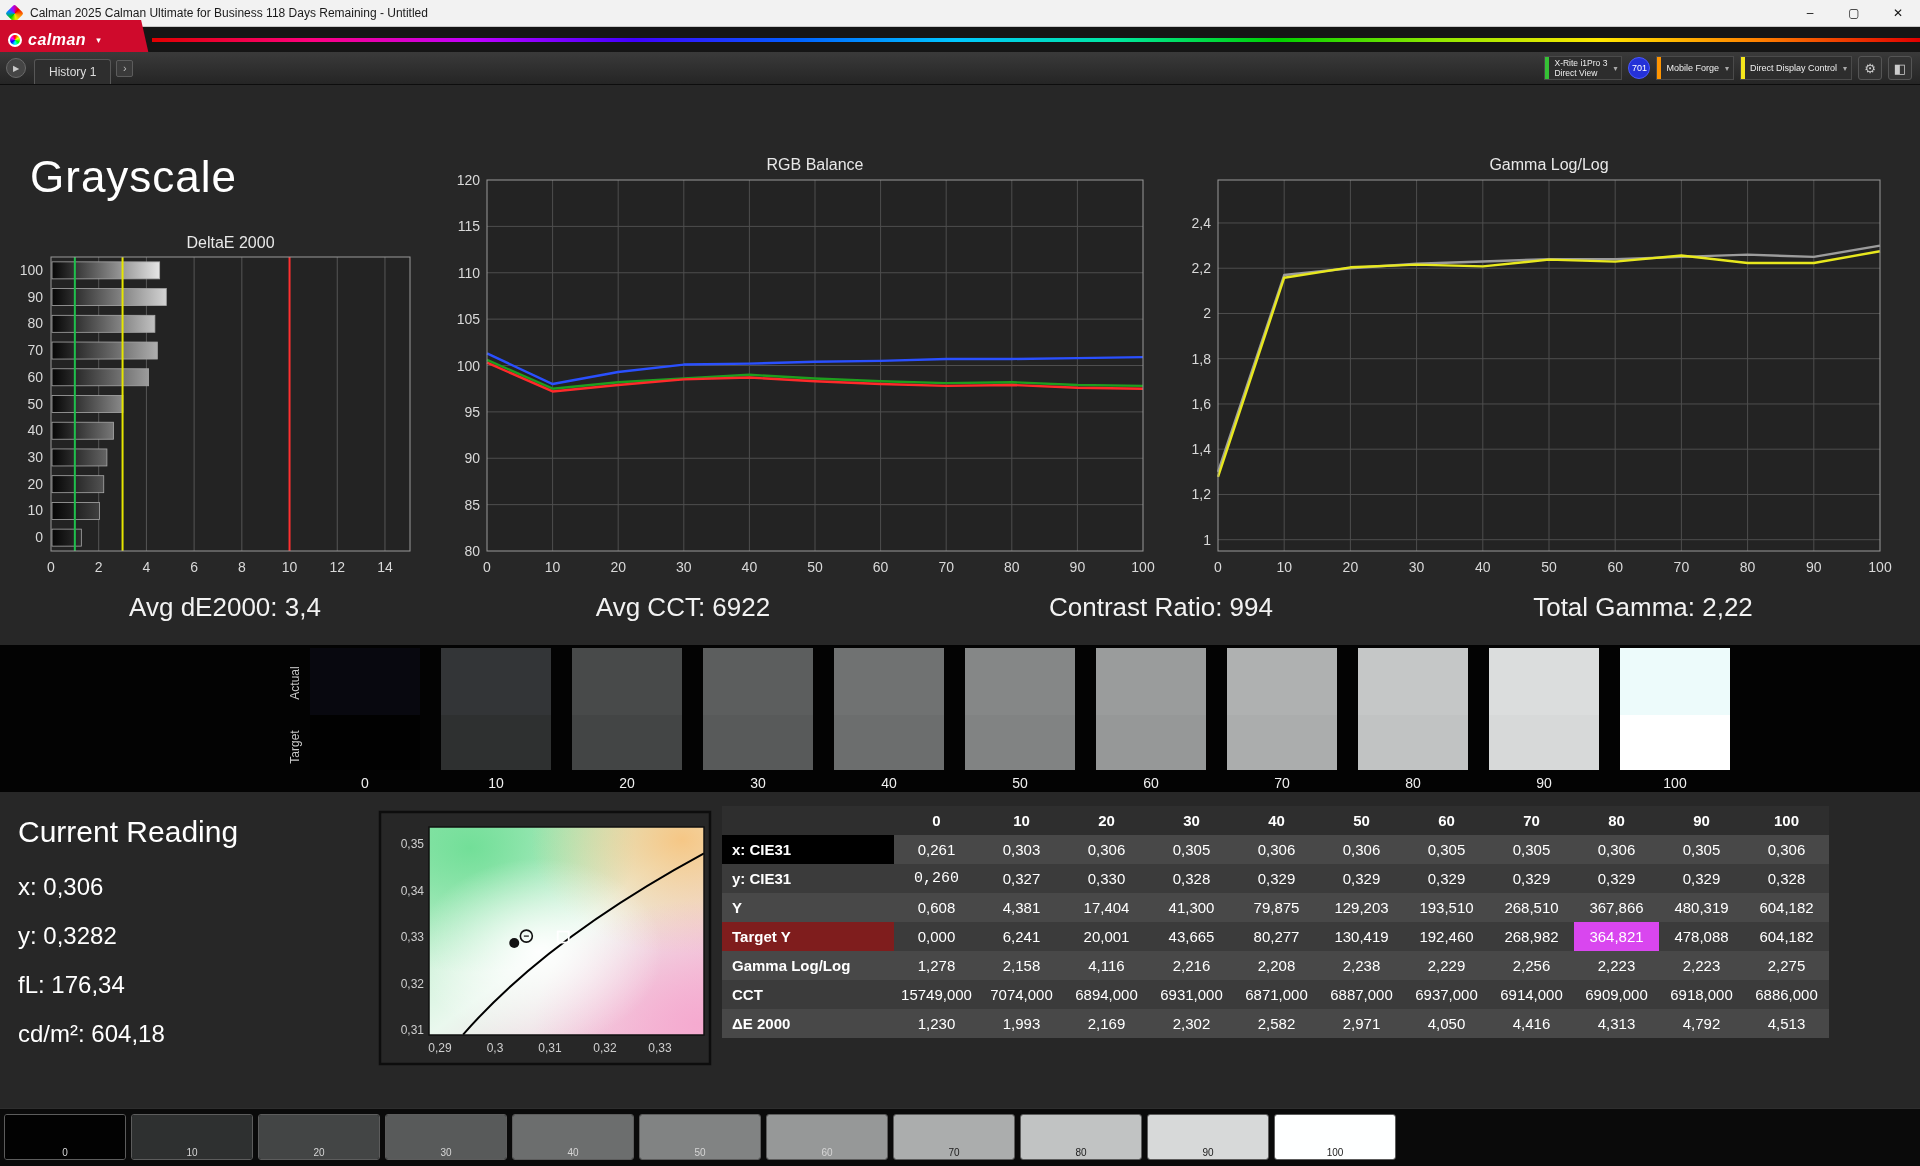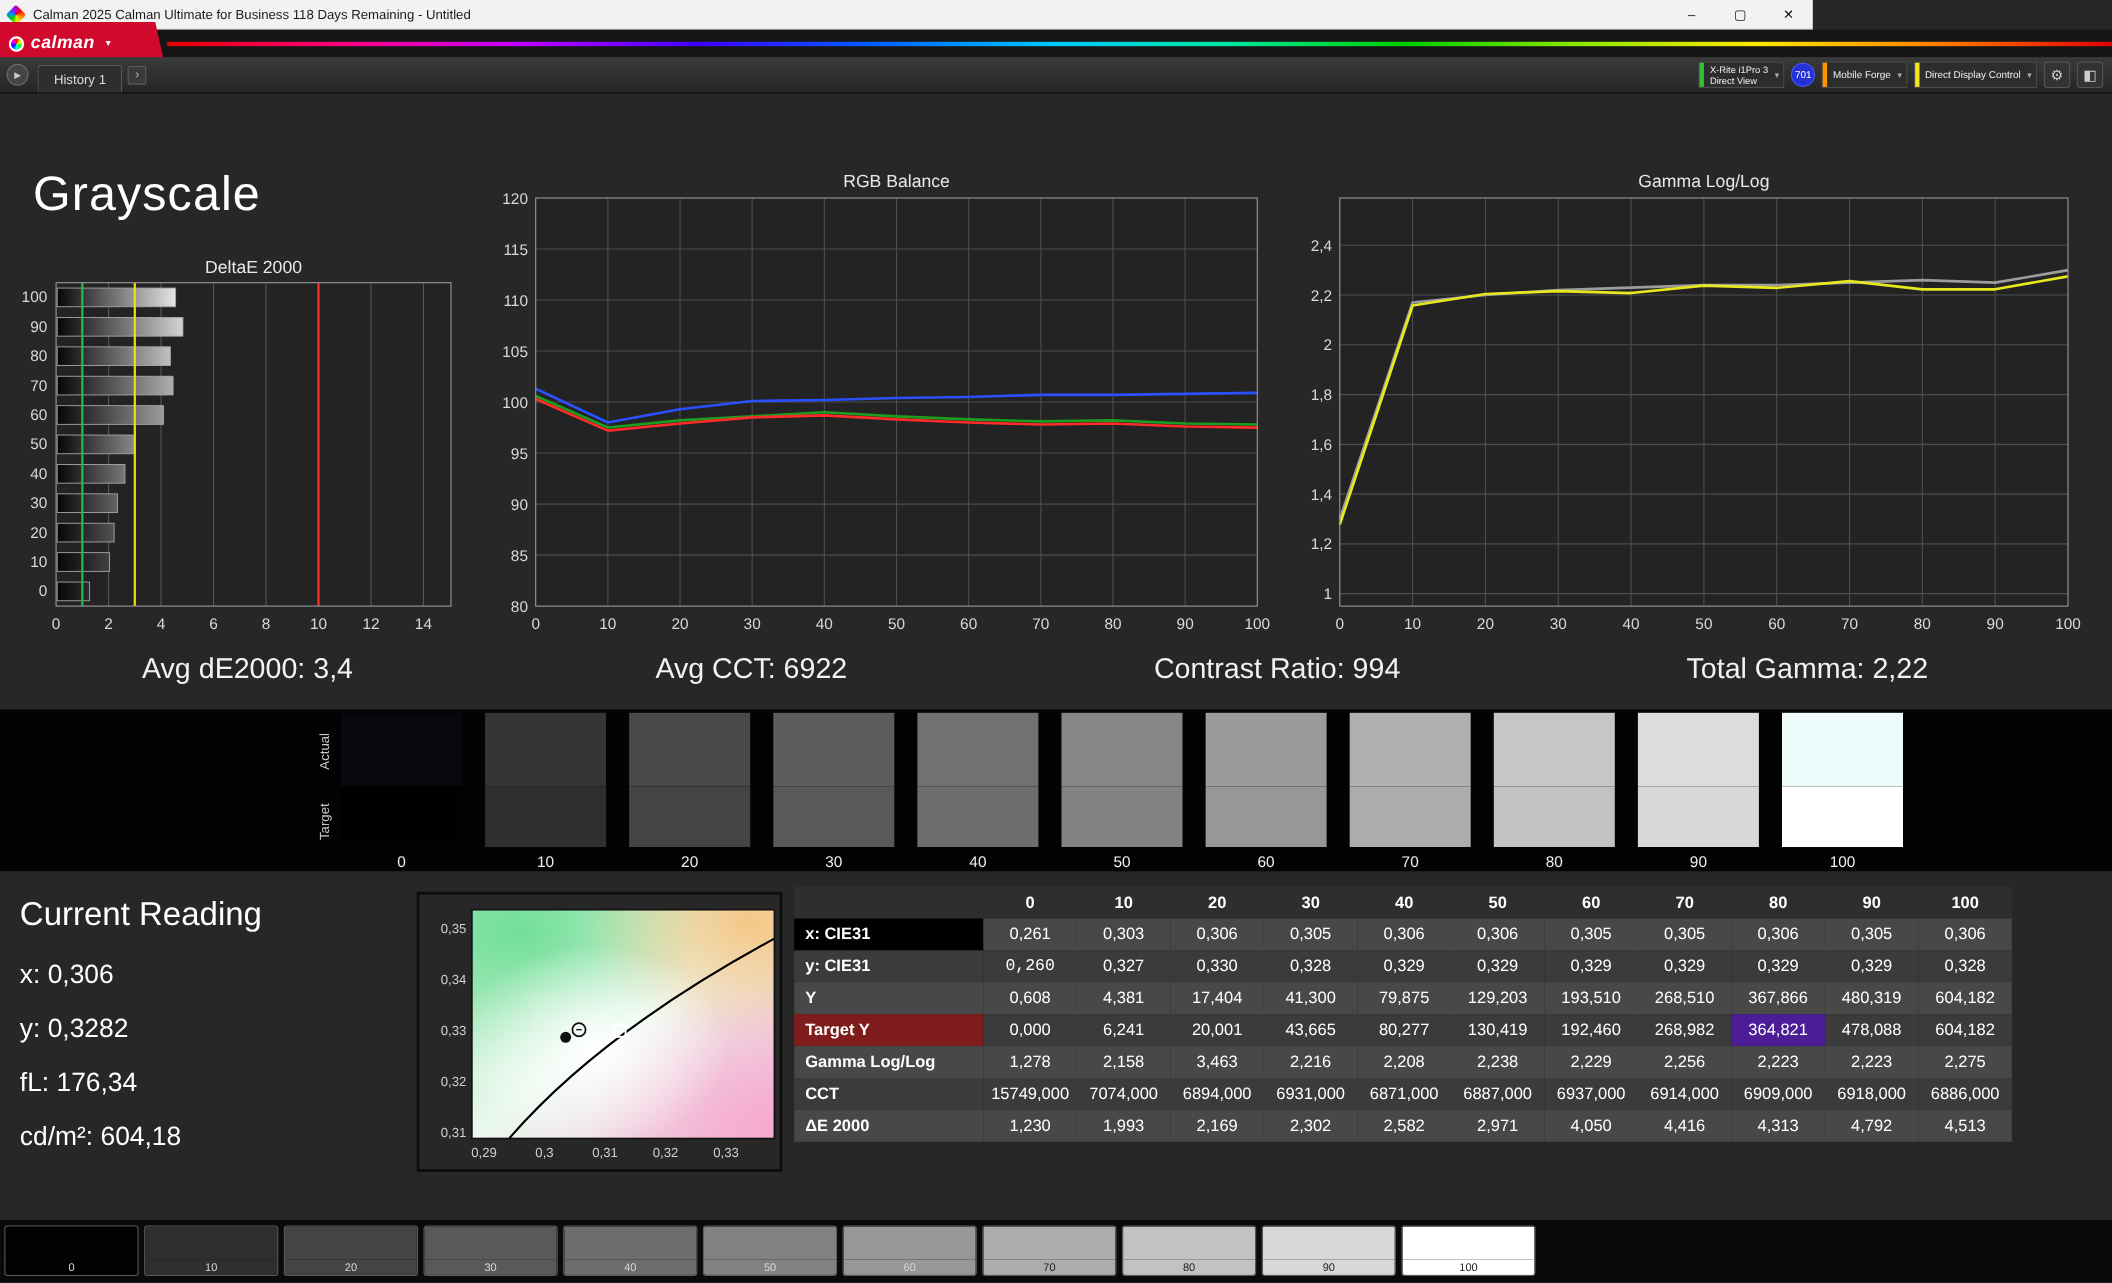--- a/index.html
+++ b/index.html
@@ -1,21 +1,21 @@
 <!DOCTYPE html>
 <html><head>
 <meta charset="utf-8">
 <style>
   *{margin:0;padding:0;box-sizing:border-box}
   html,body{width:1920px;height:1166px}
   body{background:#272727;font-family:"Liberation Sans","DejaVu Sans",sans-serif;overflow:hidden;position:relative}
   .screen{position:absolute;inset:0;width:1920px;height:1166px;background:#272727}
 
   
-  .titlebar{position:absolute;left:0;top:0;width:1648px;height:27px;background:#f2f2f2;border-bottom:1px solid #c9c9c9;display:flex;align-items:center}
+  .titlebar{position:absolute;left:0;top:0;width:1920px;height:27px;background:#f2f2f2;border-bottom:1px solid #c9c9c9;display:flex;align-items:center}
   .app-icon{width:13px;height:13px;margin-left:8px;border-radius:2px;background:conic-gradient(#e00,#f80,#ee0,#0c0,#08f,#a0f,#e00);transform:rotate(45deg)}
   .title-text{margin-left:9px;font-size:12px;color:#1a1a1a}
   .win-controls{margin-left:auto;display:flex;height:100%}
   .win-btn{width:44px;height:100%;border:0;background:transparent;font-size:12px;color:#111;font-family:inherit;cursor:default}
 
   
   .logobar{position:absolute;left:0;top:27px;width:1920px;height:25px;background:#151515;display:flex;align-items:center}
   .logo{height:40px;background:#cf0a2c;display:flex;align-items:center;padding:0 10px 0 8px;clip-path:polygon(0 0,94% 0,100% 100%,0 100%);min-width:150px}
   .logo-wheel{width:14px;height:14px;border-radius:50%;background:conic-gradient(#f00,#ff0,#0f0,#0ff,#00f,#f0f,#f00);border:2px solid #fff}
   .logo-text{color:#fff;font-size:16px;font-weight:bold;font-style:italic;margin-left:6px;letter-spacing:.5px}
@@ -508,27 +508,27 @@
       <div class="cell vcell" style="background: rgb(72, 72, 72);">604,182</div>
       <div class="cell lcell" style="background: #7f1d1d;">Target Y</div>
       <div class="cell vcell" style="background: rgb(59, 59, 59);">0,000</div>
       <div class="cell vcell" style="background: rgb(59, 59, 59);">6,241</div>
       <div class="cell vcell" style="background: rgb(59, 59, 59);">20,001</div>
       <div class="cell vcell" style="background: rgb(59, 59, 59);">43,665</div>
       <div class="cell vcell" style="background: rgb(59, 59, 59);">80,277</div>
       <div class="cell vcell" style="background: rgb(59, 59, 59);">130,419</div>
       <div class="cell vcell" style="background: rgb(59, 59, 59);">192,460</div>
       <div class="cell vcell" style="background: rgb(59, 59, 59);">268,982</div>
-      <div class="cell vcell" style="background: #4c1d95;">364,821</div>
+      <div class="cell vcell" style="background: #d946ef;">364,821</div>
       <div class="cell vcell" style="background: rgb(59, 59, 59);">478,088</div>
       <div class="cell vcell" style="background: rgb(59, 59, 59);">604,182</div>
       <div class="cell lcell" style="background: rgb(72, 72, 72);">Gamma Log/Log</div>
       <div class="cell vcell" style="background: rgb(72, 72, 72);">1,278</div>
       <div class="cell vcell" style="background: rgb(72, 72, 72);">2,158</div>
-      <div class="cell vcell" style="background: rgb(72, 72, 72);">3,463</div>
+      <div class="cell vcell" style="background: rgb(72, 72, 72);">4,116</div>
       <div class="cell vcell" style="background: rgb(72, 72, 72);">2,216</div>
       <div class="cell vcell" style="background: rgb(72, 72, 72);">2,208</div>
       <div class="cell vcell" style="background: rgb(72, 72, 72);">2,238</div>
       <div class="cell vcell" style="background: rgb(72, 72, 72);">2,229</div>
       <div class="cell vcell" style="background: rgb(72, 72, 72);">2,256</div>
       <div class="cell vcell" style="background: rgb(72, 72, 72);">2,223</div>
       <div class="cell vcell" style="background: rgb(72, 72, 72);">2,223</div>
       <div class="cell vcell" style="background: rgb(72, 72, 72);">2,275</div>
       <div class="cell lcell" style="background: rgb(59, 59, 59);">CCT</div>
       <div class="cell vcell" style="background: rgb(59, 59, 59);">15749,000</div>

